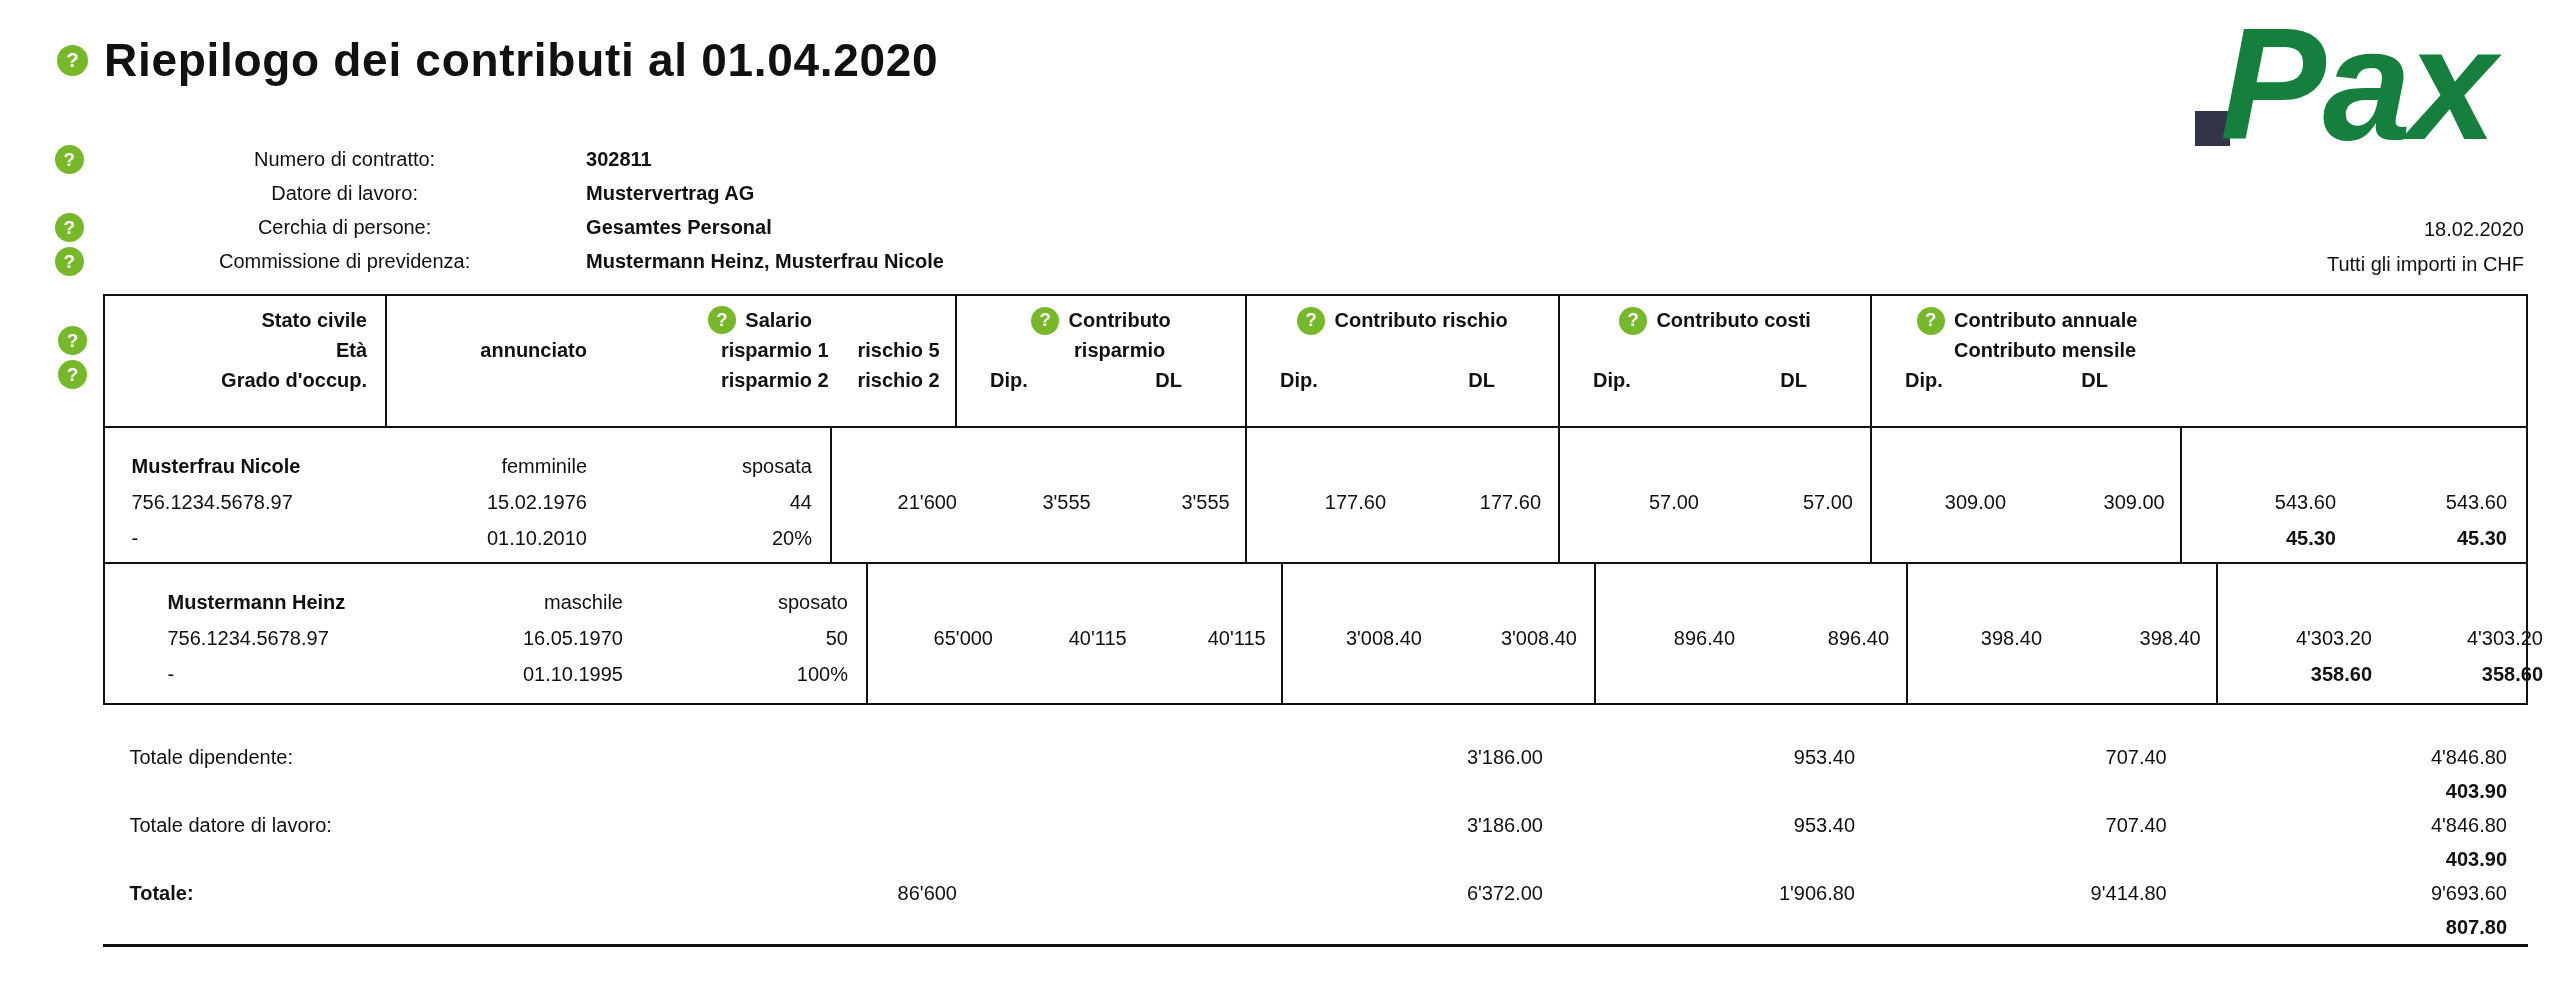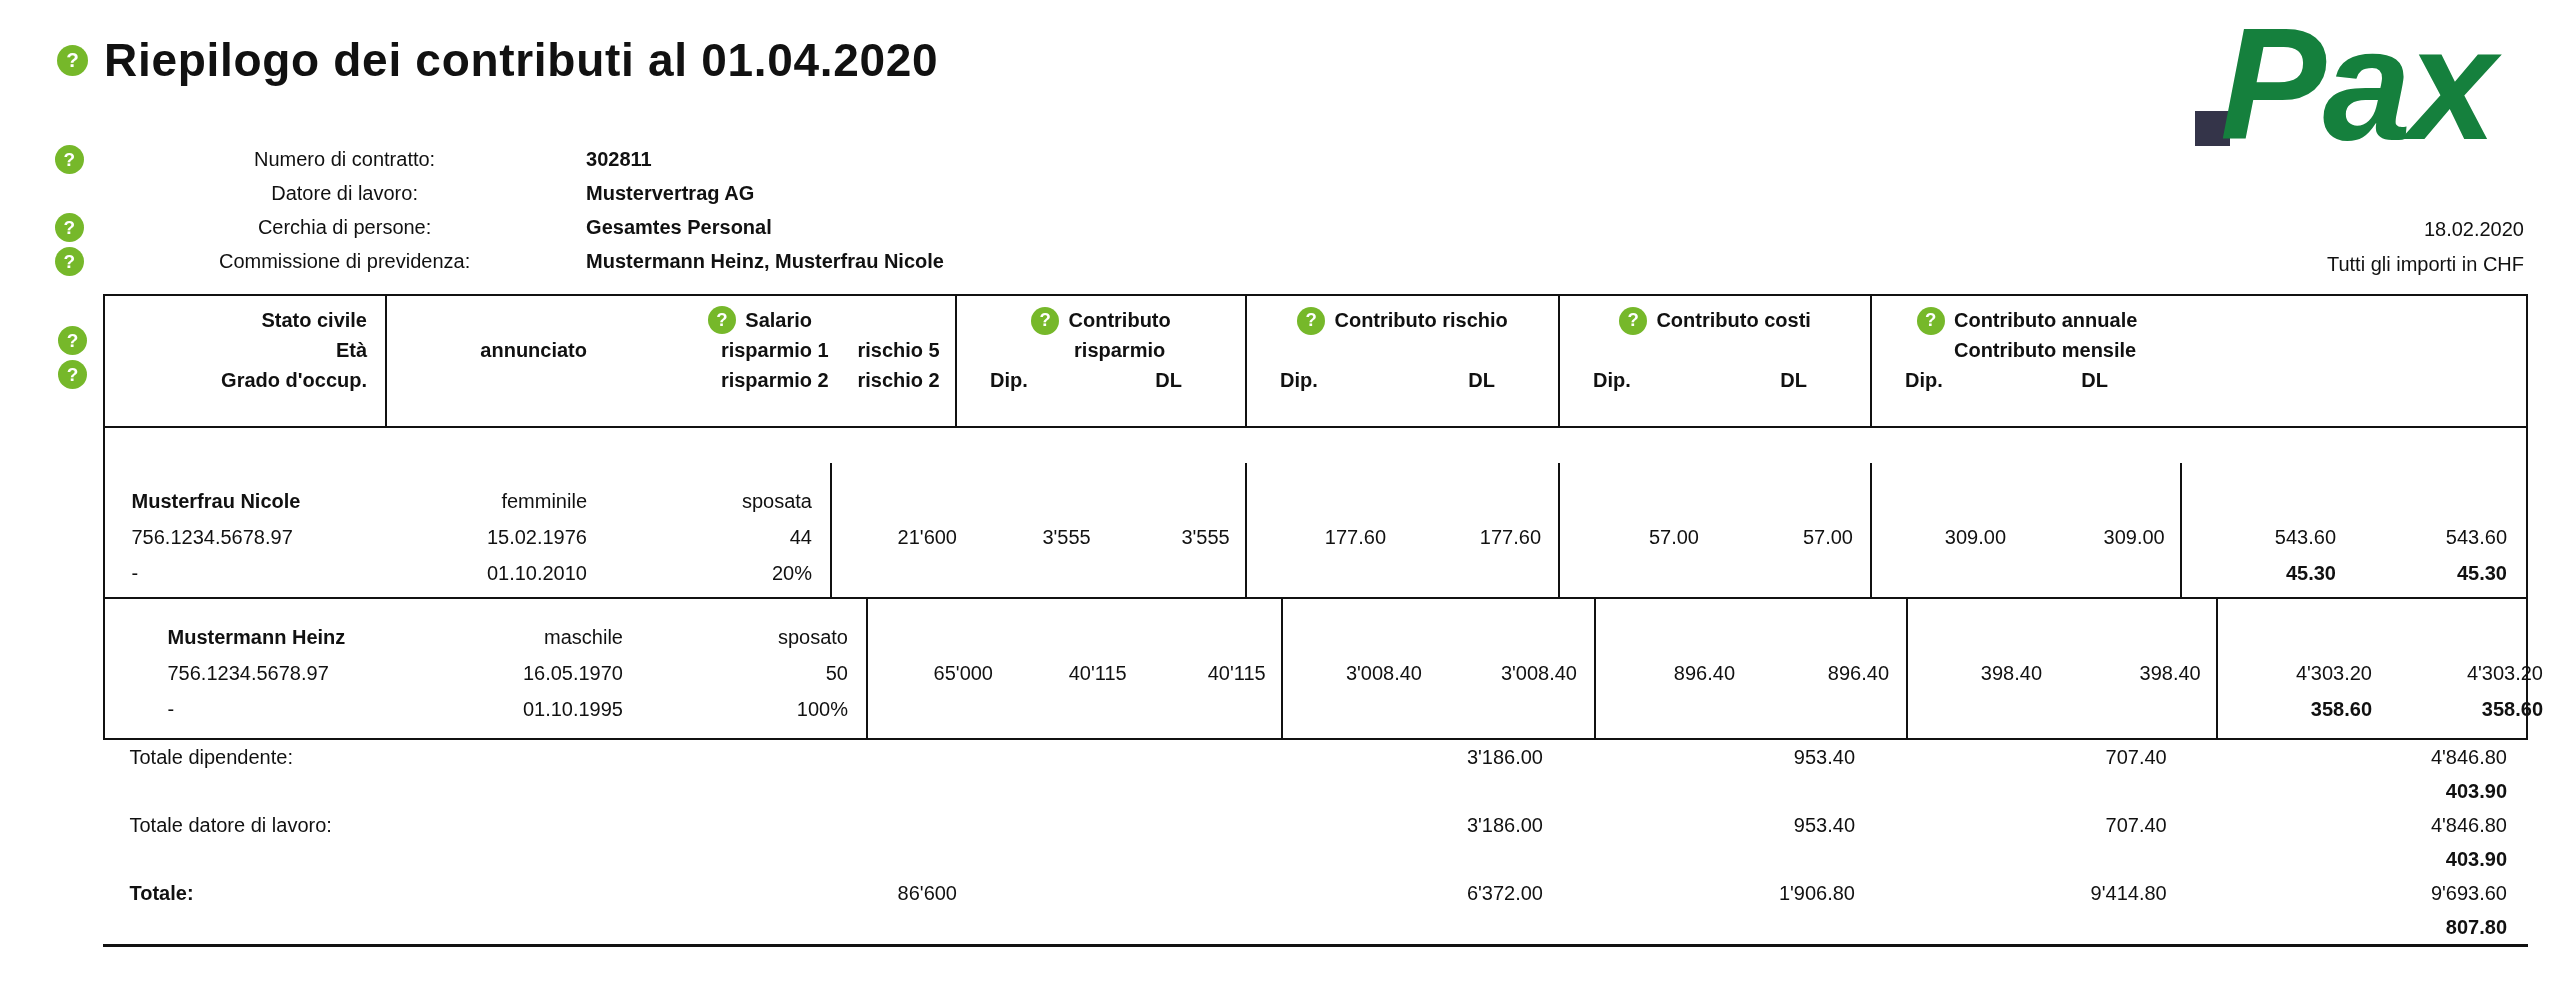--- a/index.html
+++ b/index.html
@@ -30,21 +30,21 @@
   .info-value{font-weight:700;white-space:nowrap;}
   .abs-right{position:absolute;right:52px;height:34px;line-height:34px;text-align:right;white-space:nowrap;}
 
   
   .side-icons{position:absolute;left:58px;top:326px;display:flex;flex-direction:column;gap:5.3px;}
 
   
   .ctable{position:absolute;left:103px;top:294px;width:2425px;box-sizing:border-box;border:2px solid #111;}
   .grid14{display:grid;grid-template-columns:282px 200px 245px 125px 137px 153px 139px 174px 139px 173px 134px 176px 154px 189px;}
   .thead{height:130px;border-bottom:2.7px solid #111;font-weight:700;}
-  .trow1{height:134px;border-bottom:2.7px solid #111;margin-top:35px;}
+  .trow1{height:134px;border-bottom:2.7px solid #111;}
   .trow2{height:139px;padding-left:36px;}
   .cell{box-sizing:border-box;padding-top:9.3px;overflow:visible;}
   .trow1 .cell,.trow2 .cell{padding-top:20px;}
   .thead .ln{height:30px;line-height:30px;}
   .trow1 .ln,.trow2 .ln{height:36px;line-height:36px;}
   .r{text-align:right;}
   .pl{padding-left:26.5px;}
   .gb{border-right:2px solid #111;}
   .pr27{padding-right:18px;}.pr23{padding-right:15.3px;}.pr26{padding-right:17px;}
   .sp2{grid-column:span 2;}

